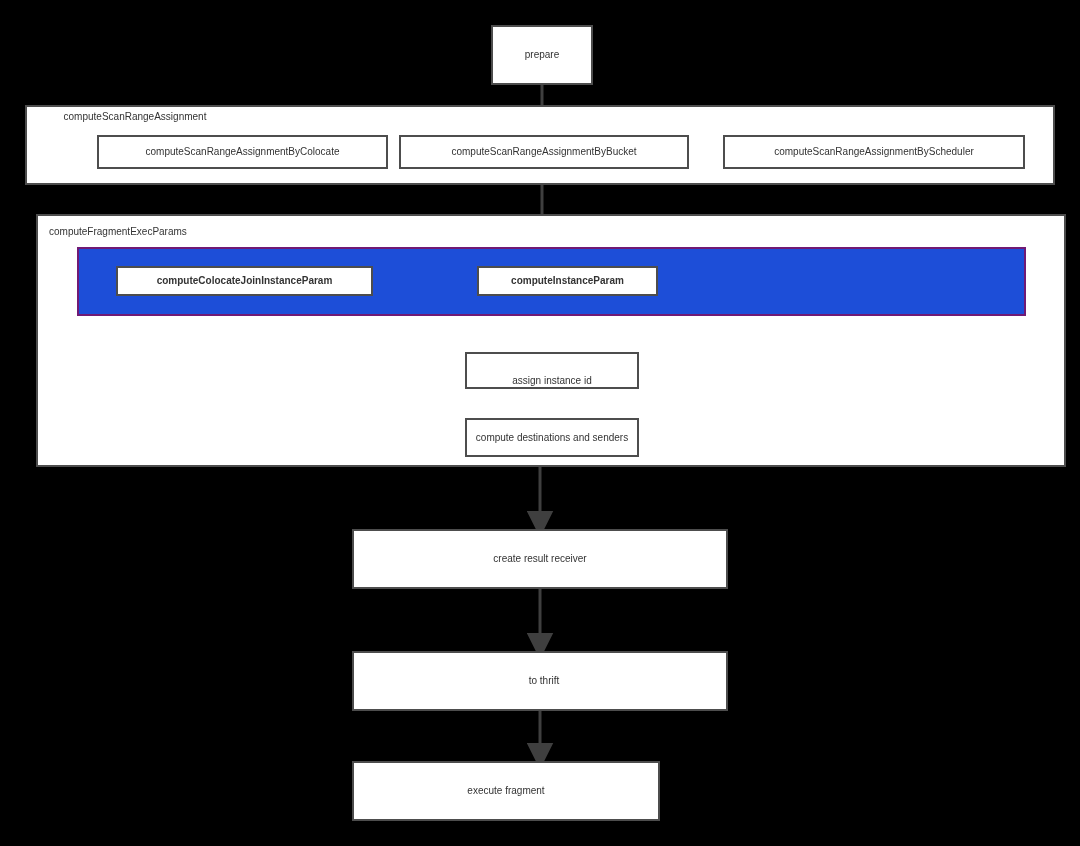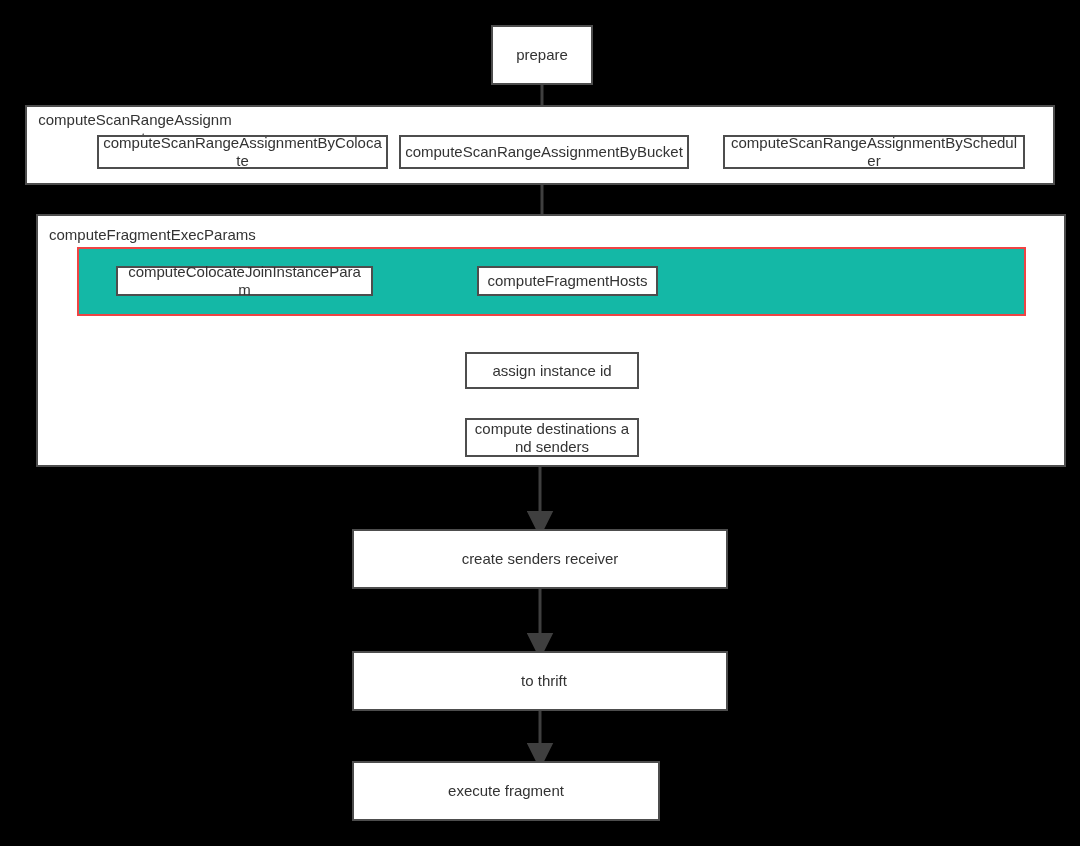--- a/index.html
+++ b/index.html
@@ -49,33 +49,34 @@
     position: absolute;
     color: #333333;
     text-align: center;
     line-height: 1.18;
     word-break: break-all;
     overflow-wrap: anywhere;
   }
   .subgroup {
     position: absolute;
     box-sizing: border-box;
-    background: #14b8a6;
-    border: 2px solid #ef4444;
+    background: #1d4ed8;
+    border: 2px solid #701a75;
+    font-weight: bold;
   }
   
   .edge-svg {
     position: absolute;
     left: 0;
     top: 0;
     width: 1080px;
     height: 846px;
     pointer-events: none;
   }
-  .fs-15 { font-size: 15px; }
+  .fs-15 { font-size: 10px; }
 </style>
 </head>
 <body>
 
 <div id="canvas">
 
   <svg class="edge-svg" viewBox="0 0 1080 846" xmlns="http://www.w3.org/2000/svg">
     <defs>
       <marker id="arrowhead" markerWidth="9" markerHeight="9" refX="4.5" refY="4.5" orient="auto" markerUnits="strokeWidth">
         <path d="M0,0 L9,4.5 L0,9 z" fill="#3f3f3f"></path>
@@ -118,35 +119,35 @@
   </div>
 
   <div class="group" style="left:36px; top:214px; width:1030px; height:253px;padding-left:36px;">
     <div class="group-label fs-15" style="left:11px; top:10px; width:260px; text-align:left;">computeFragmentExecParams</div>
 
     <div class="subgroup" style="left:39px; top:31px; width:949px; height:69px;">
       <div class="node fs-15" style="left:37px; top:17px; width:257px; height:30px;">
         <span class="label">computeColocateJoinInstanceParam</span>
       </div>
       <div class="node fs-15" style="left:398px; top:17px; width:181px; height:30px;">
-        <span class="label">computeFragmentHosts</span>
+        <span class="label">computeInstanceParam</span>
       </div>
     </div>
 
-    <div class="node fs-15" style="left:427px; top:136px; width:174px; height:37px;">
+    <div class="node fs-15" style="left:427px; top:136px; width:174px; height:37px;align-items:flex-end;">
       <span class="label">assign instance id</span>
     </div>
 
     <div class="node fs-15" style="left:427px; top:202px; width:174px; height:39px;">
       <span class="label">compute destinations and senders</span>
     </div>
   </div>
 
   <div class="node fs-15" style="left:352px; top:529px; width:376px; height:60px;">
-    <span class="label">create senders receiver</span>
+    <span class="label">create result receiver</span>
   </div>
 
   <div class="node fs-15" style="left:352px; top:651px; width:376px; height:60px;padding-left:12px;">
     <span class="label">to thrift</span>
   </div>
 
   <div class="node fs-15" style="left:352px; top:761px; width:308px; height:60px;">
     <span class="label">execute fragment</span>
   </div>
 

